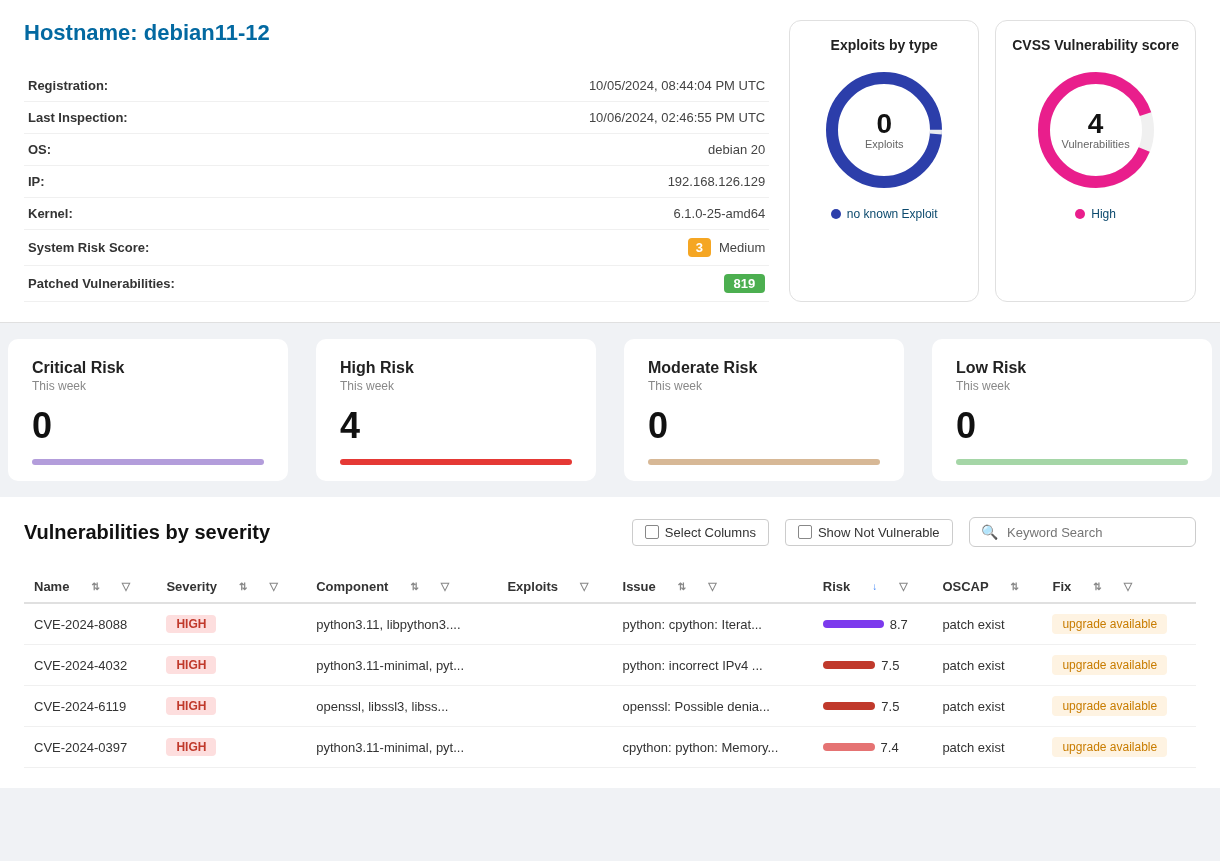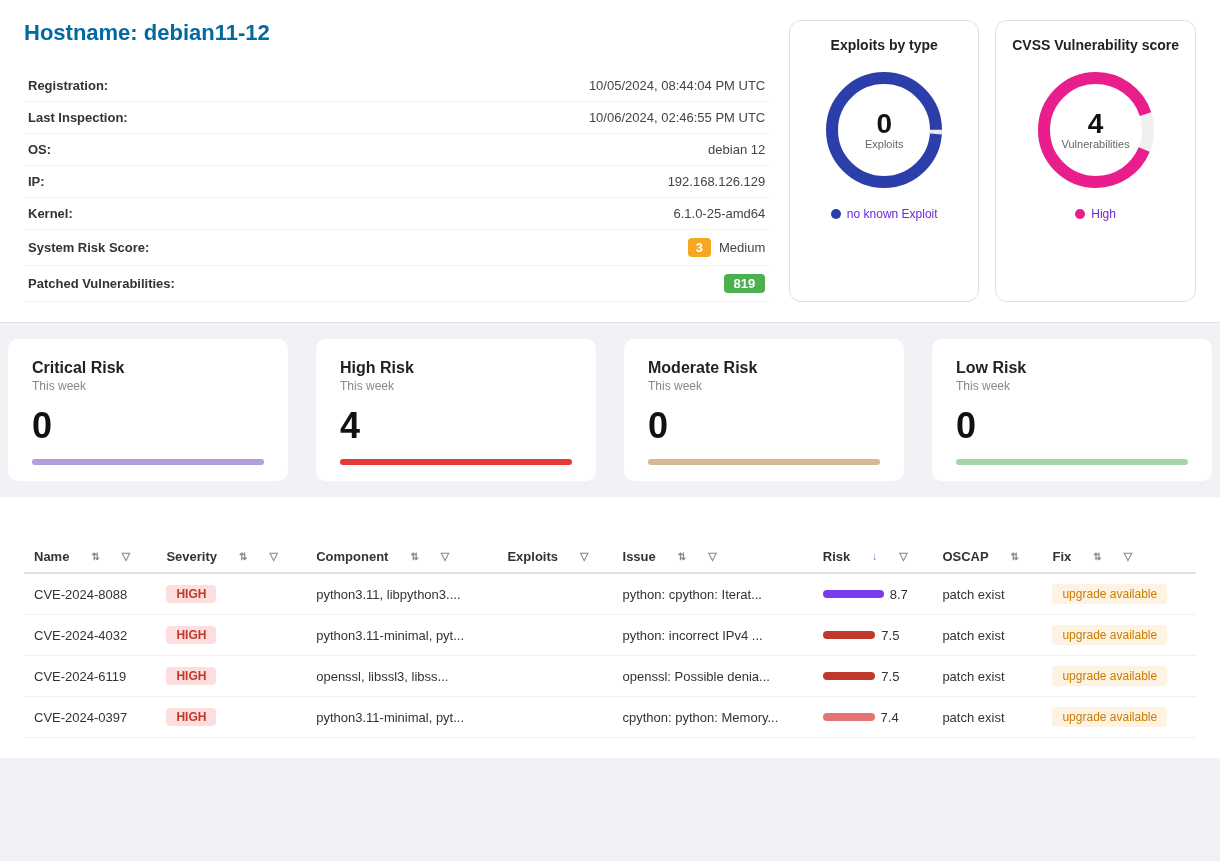--- a/index.html
+++ b/index.html
@@ -127,21 +127,21 @@
     .donut-sublabel {
       font-size: 11px;
       color: #666;
     }
 
     .legend-item {
       display: flex;
       align-items: center;
       gap: 6px;
       font-size: 12px;
-      color: #6d28d9;
+      color: #0c4a6e;
     }
 
     .legend-dot {
       width: 10px;
       height: 10px;
       border-radius: 50%;
     }
 
     .risk-cards {
       display: flex;
@@ -352,21 +352,21 @@
           <tr>
         <td>Registration:</td>
         <td>10/05/2024, 08:44:04 PM UTC</td>
       </tr>
       <tr>
         <td>Last Inspection:</td>
         <td>10/06/2024, 02:46:55 PM UTC</td>
       </tr>
       <tr>
         <td>OS:</td>
-        <td>debian 12</td>
+        <td>debian 20</td>
       </tr>
       <tr>
         <td>IP:</td>
         <td>192.168.126.129</td>
       </tr>
       <tr>
         <td>Kernel:</td>
         <td>6.1.0-25-amd64</td>
       </tr>
       <tr>
@@ -449,20 +449,35 @@
   </div>
     <div class="risk-card">
     <div class="risk-card-title">Low Risk</div>
     <div class="risk-card-subtitle">This week</div>
     <div class="risk-card-value">0</div>
     <div class="risk-bar" style="background:#a5d6a7"></div>
   </div>
   </div>
 
 <div class="vulns-section">
+  <div class="vulns-header">
+    <span class="vulns-title">Vulnerabilities by severity</span>
+    <button class="select-columns-btn">
+      <span class="checkbox-square"></span>
+      <span>Select Columns</span>
+    </button>
+    <button class="show-vulnerable-btn">
+      <span class="checkbox-square"></span>
+      <span>Show Not Vulnerable</span>
+    </button>
+    <div class="keyword-search">
+      <span style="color:#999;">🔍</span>
+      <input type="text" placeholder="Keyword Search" style="">
+    </div>
+  </div>
 
   <table>
     <thead>
       <tr>
         <th>
           <div class="col-header">
             <span>Name</span>
             <span class="sort-icon">⇅</span>
             <span class="filter-icon">▽</span>
           </div>

